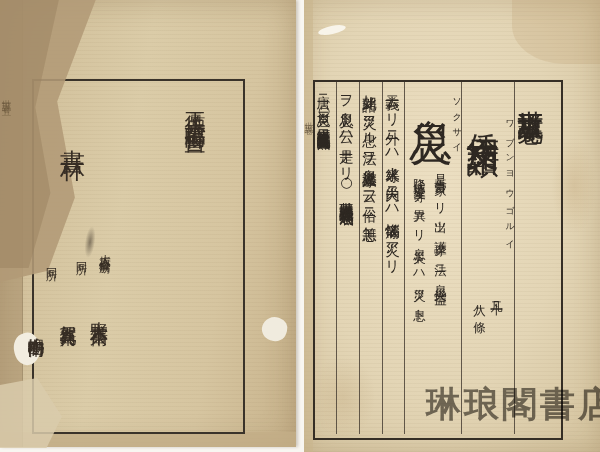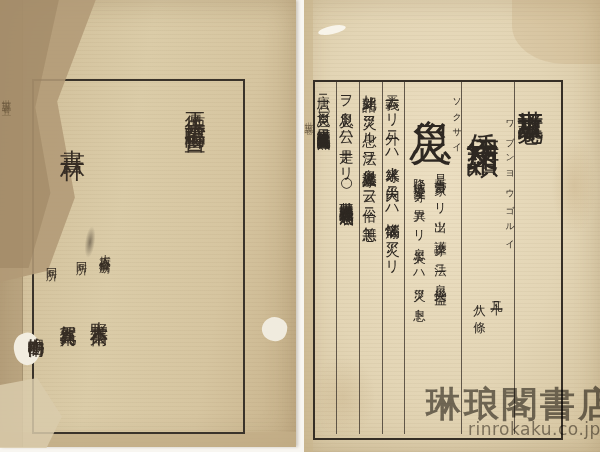--- a/index.html
+++ b/index.html
@@ -147,15 +147,14 @@
     <div id="rp-annot-r" class="abs v ink">是眞言家ヨリ出ツ護摩ノ法ニ息災增益</div>
     <div id="rp-annot-l" class="abs v ink">降伏慶愛等ノ異アリ息災トハ災ヲ息ト</div>
 
     <div id="rp-body0" class="abs v ink bodycol">云義ナリ外ニハ水火等ノ災内ニハ病惱等ノ災アリ</div>
     <div id="rp-body1" class="abs v ink bodycol">如此諸ノ災ヲ息ル法ヲ息災護摩法ト云フ俗ニ無恙</div>
     <div id="rp-body2" class="abs v ink bodycol">ヲ息災ト云ハ是ナリ○慧琳畧説護摩法曰梵扇底迦</div>
     <div id="rp-body3" class="abs v ink bodycol">唐ニ云息災○大日經護摩品云此是息災法也災有無量</div>
   </div>
 
   <div id="wm-kanji" class="abs">琳琅閣書店</div>
-  <div id="wm-url" class="abs">rinrokaku.co.jp</div>
 
 </div>
 
 </body></html>

